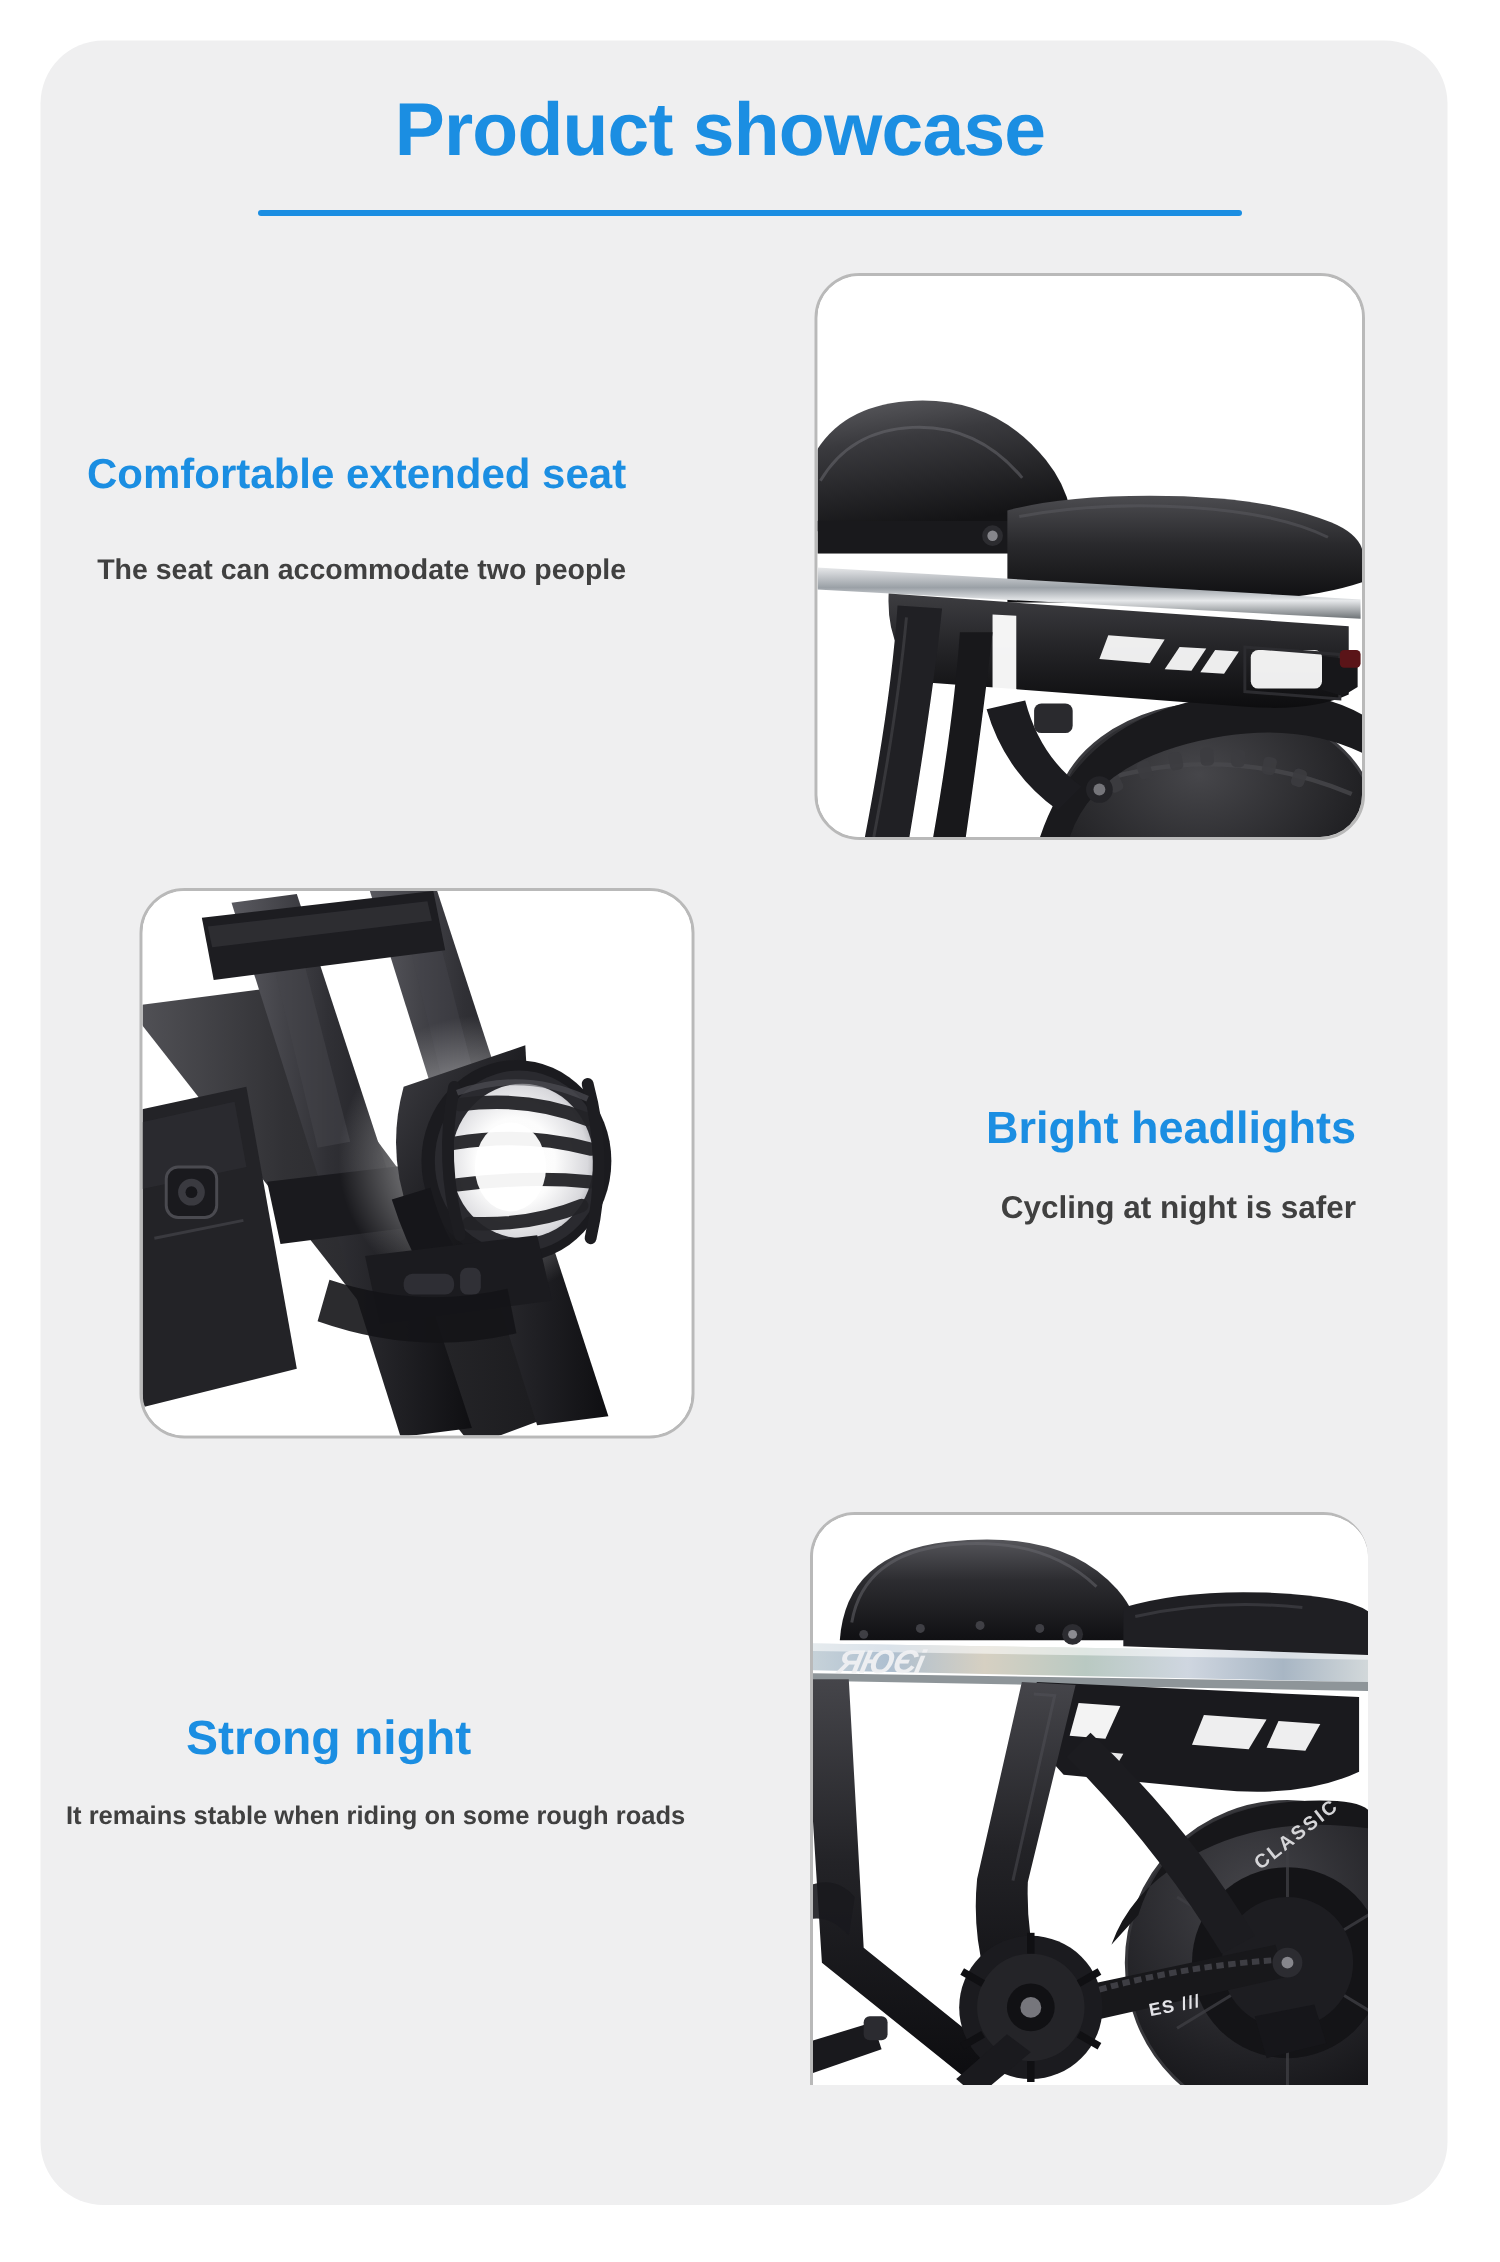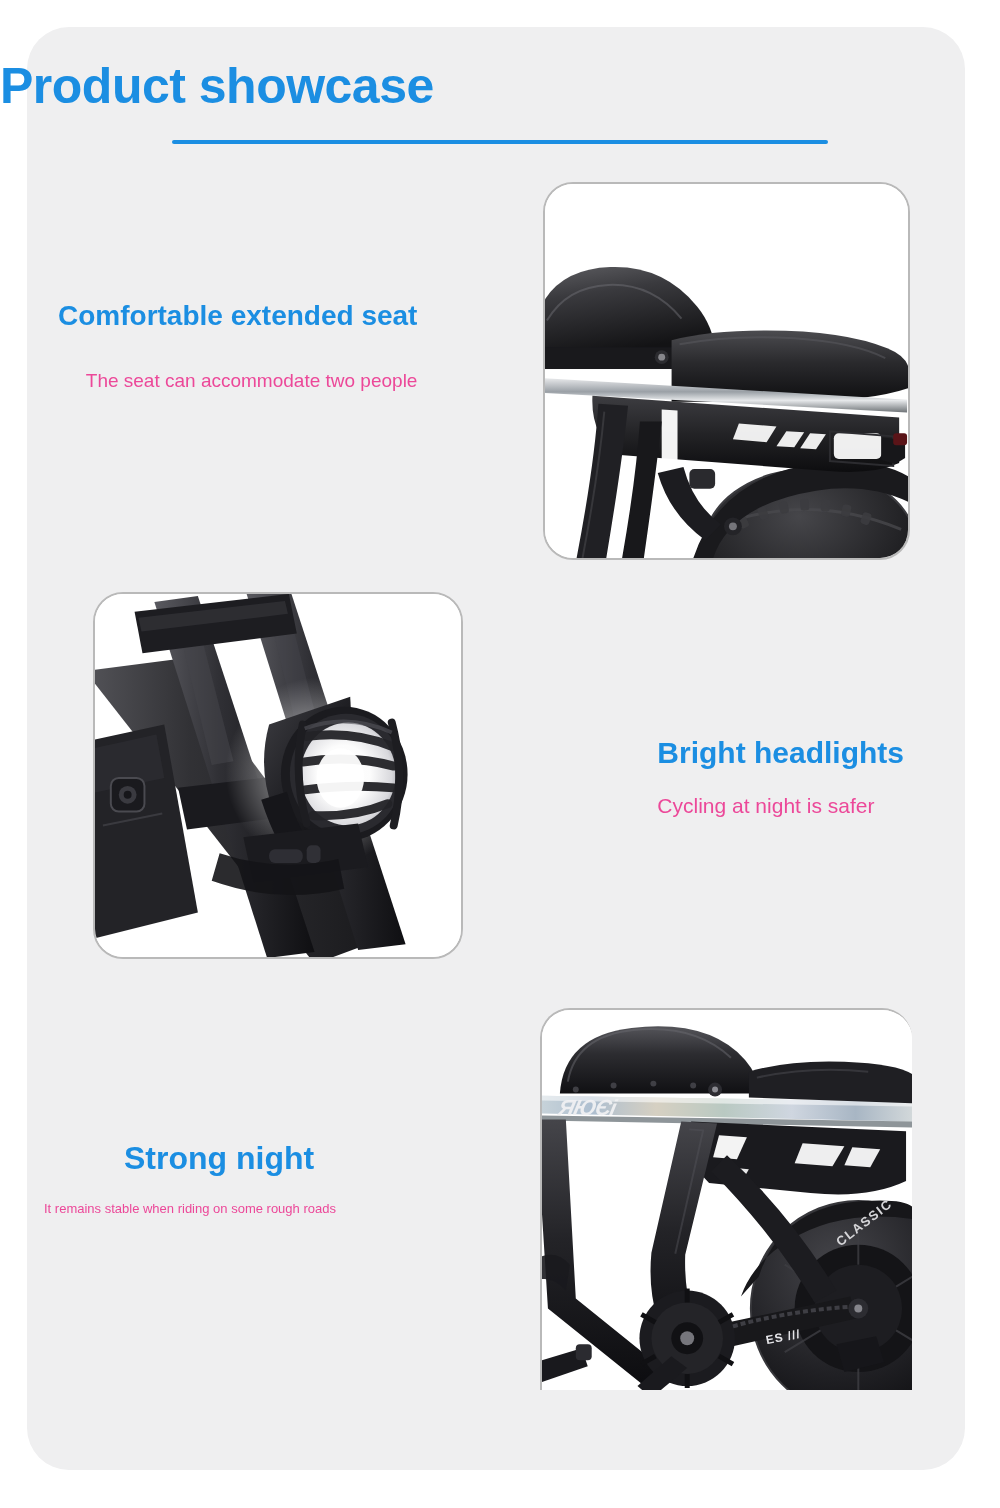--- a/index.html
+++ b/index.html
@@ -26,20 +26,21 @@
     border-radius: 42px;
     overflow: hidden;
   }
 
   
   .title {
     position: absolute;
     left: 0;
     top: 57px;
     width: 960px;
+    text-align: center;
     font-size: 50px;
     font-weight: 700;
     letter-spacing: -0.5px;
     color: #1b8ee2;
     font-family: "Liberation Sans", sans-serif;
   }
   .title-rule {
     position: absolute;
     left: 172px;
     top: 140px;
@@ -53,33 +54,33 @@
   .feat { position: absolute; }
   .feat-head {
     font-size: 28px;
     font-weight: 700;
     color: #1b8ee2;
     line-height: 1.15;
     white-space: nowrap;
   }
   .feat-sub {
     font-size: 19px;
-    font-weight: 400;
-    color: #ec4899;
+    font-weight: 700;
+    color: #404040;
     line-height: 1.2;
     white-space: nowrap;
   }
   #feat-seat      { left: 58px;  top: 300px;  text-align: right; }
   #feat-seat .feat-sub { margin-top: 38px; margin-left: -20px; }
-  #feat-light     { right: 96px; top: 736px;  text-align: left; }
+  #feat-light     { right: 96px; top: 736px;  text-align: right; }
   #feat-light .feat-head { font-size: 30px; }
   #feat-light .feat-sub  { margin-top: 22px; font-size: 21px; }
   #feat-frame     { left: 124px; top: 1140px; text-align: left; }
   #feat-frame .feat-head { font-size: 32px; }
-  #feat-frame .feat-sub  { margin-top: 24px; margin-left: -80px; font-size: 13px; }
+  #feat-frame .feat-sub  { margin-top: 24px; margin-left: -80px; font-size: 17px; }
 
   
   .photo {
     position: absolute;
     background: #ffffff;
     border: 2px solid #b9b9b9;
     border-radius: 30px;
     overflow: hidden;
   }
   #photo-seat  { left: 543px; top: 182px;  width: 367px; height: 378px; }

